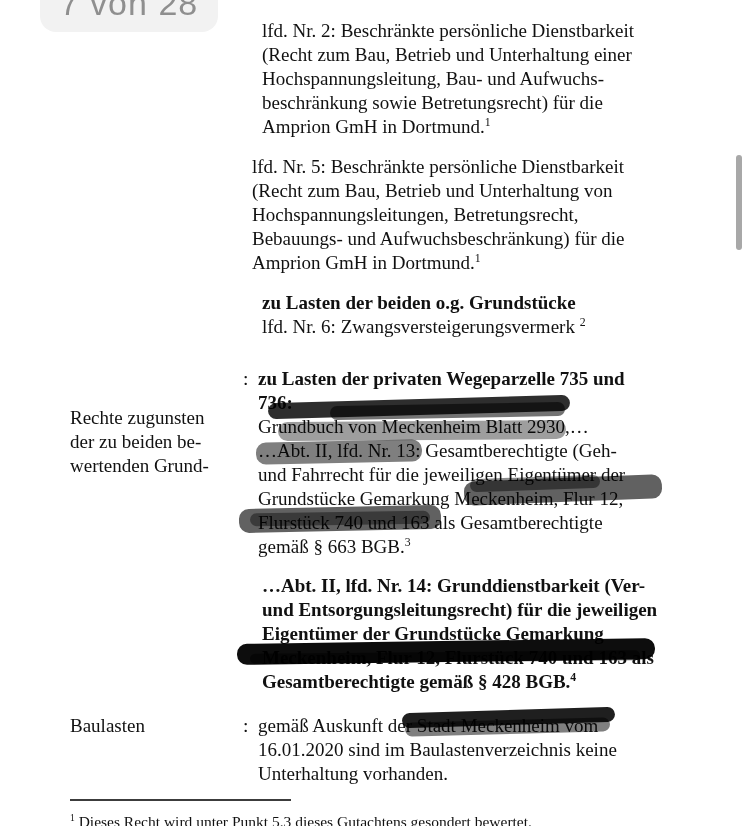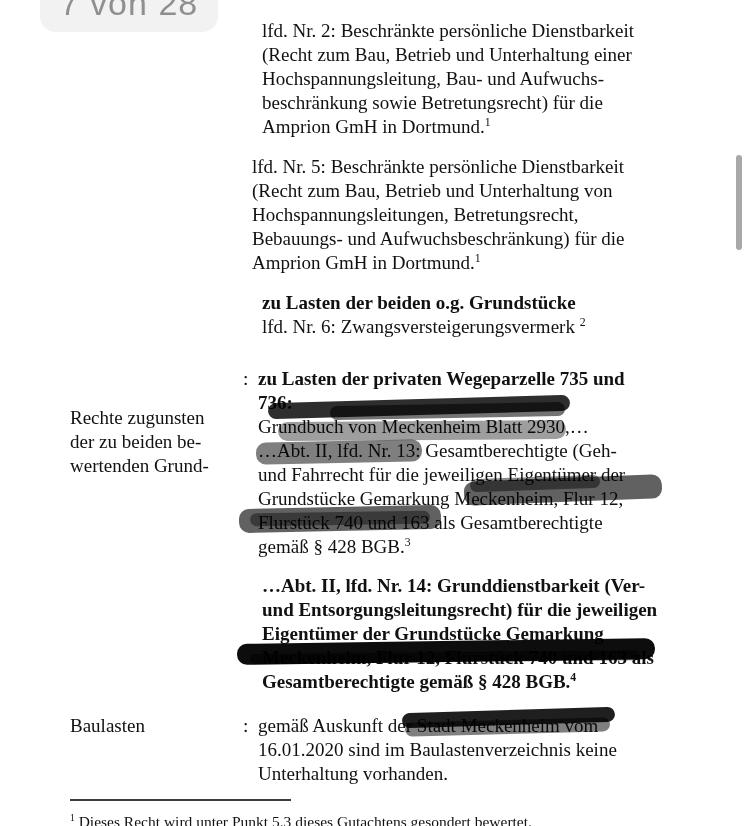--- a/index.html
+++ b/index.html
@@ -71,21 +71,21 @@
 </div>
 <div class="colon" style="left:243px;top:367px;">:</div>
 <div class="blk" style="left:258px;top:367px;">
   <div class="b">zu Lasten der privaten Wegeparzelle 735 und</div>
   <div class="b">736:</div>
   <div>Grundbuch von Meckenheim Blatt 2930,…</div>
   <div>…Abt. II, lfd. Nr. 13: Gesamtberechtigte (Geh-</div>
   <div>und Fahrrecht für die jeweiligen Eigentümer der</div>
   <div>Grundstücke Gemarkung Meckenheim, Flur 12,</div>
   <div>Flurstück 740 und 163 als Gesamtberechtigte</div>
-  <div><span>gemäß § 428 BGB.</span><sup>3</sup></div>
+  <div><span>gemäß § 663 BGB.</span><sup>3</sup></div>
 </div>
 
 <div class="blk" style="left:262px;top:574px;font-weight:bold;">
   <div>…Abt. II, lfd. Nr. 14: Grunddienstbarkeit (Ver-</div>
   <div>und Entsorgungsleitungsrecht) für die jeweiligen</div>
   <div>Eigentümer der Grundstücke Gemarkung</div>
   <div>Meckenheim, Flur 12, Flurstück 740 und 163 als</div>
   <div><span>Gesamtberechtigte gemäß § 428 BGB.</span><sup>4</sup></div>
 </div>
 

